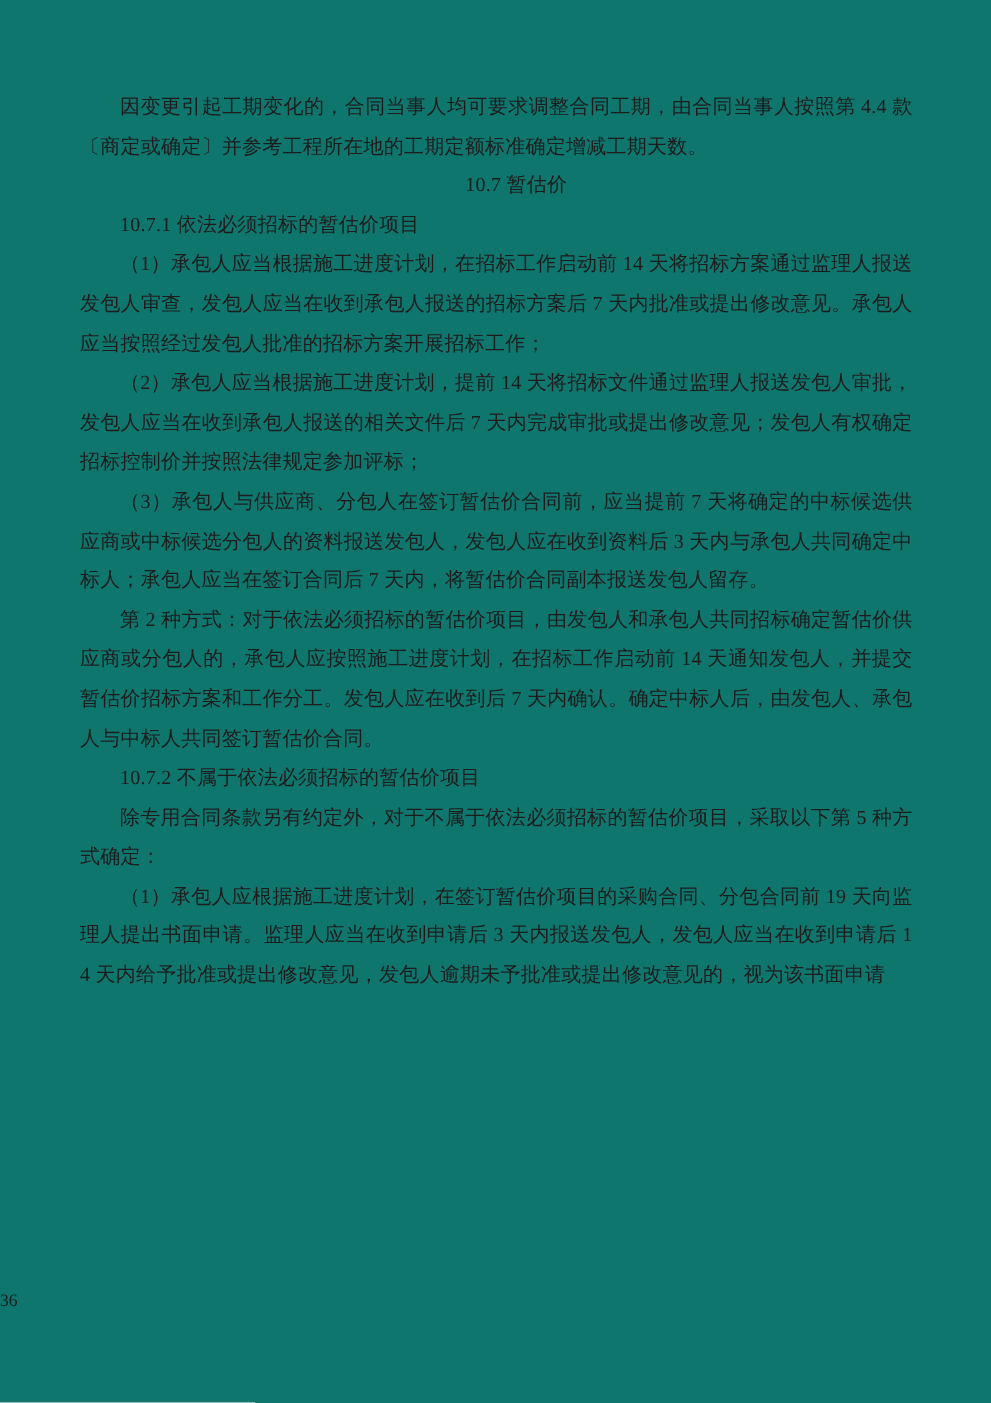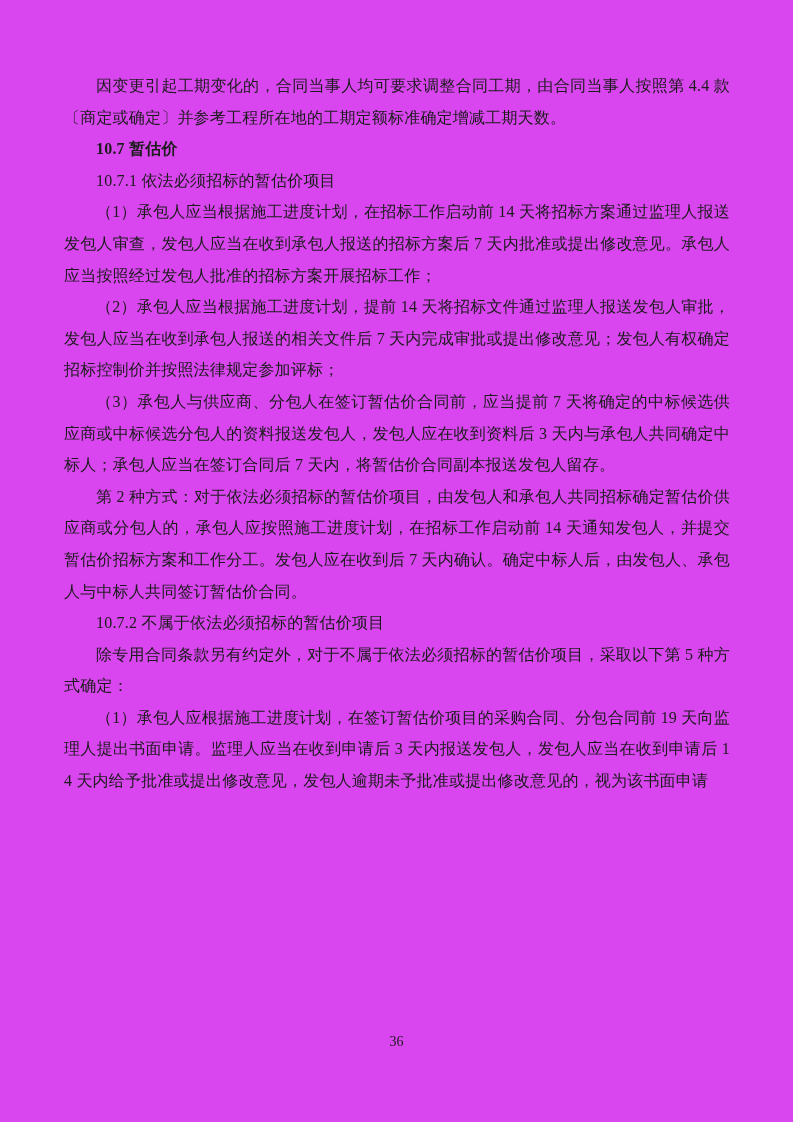--- a/index.html
+++ b/index.html
@@ -4,21 +4,21 @@
 <style>
   html, body {
     margin: 0;
     padding: 0;
     background: #ffffff;
   }
   .page {
     position: relative;
     width: 793px;
     height: 1122px;
-    background: #d946ef;
+    background: #0f766e;
     overflow: hidden;
     font-family: "Liberation Serif", "DejaVu Serif", serif;
     color: #1c1c1c;
   }
   .doc-body {
     position: absolute;
     left: 64px;
     top: 70px;
     width: 666px;
   }
@@ -27,32 +27,31 @@
     padding: 0;
     font-size: 16px;
     line-height: 31.6px;
     text-align: justify;
     text-justify: inter-character;
     text-indent: 2em;
     letter-spacing: 0.2px;
     word-break: break-all;
   }
   .doc-body p.section-heading {
-    font-weight: bold;
-    text-align: left;
+    font-weight: normal;
+    text-align: center;
   }
   .doc-body p.clause-heading {
     text-align: left;
   }
   .page-footer {
     position: absolute;
     left: 0;
     top: 1032px;
     width: 793px;
-    text-align: center;
     font-size: 14px;
     line-height: 20px;
     color: #1c1c1c;
   }
 </style>
 </head>
 <body>
 
 <div class="page">
   <div class="doc-body">

